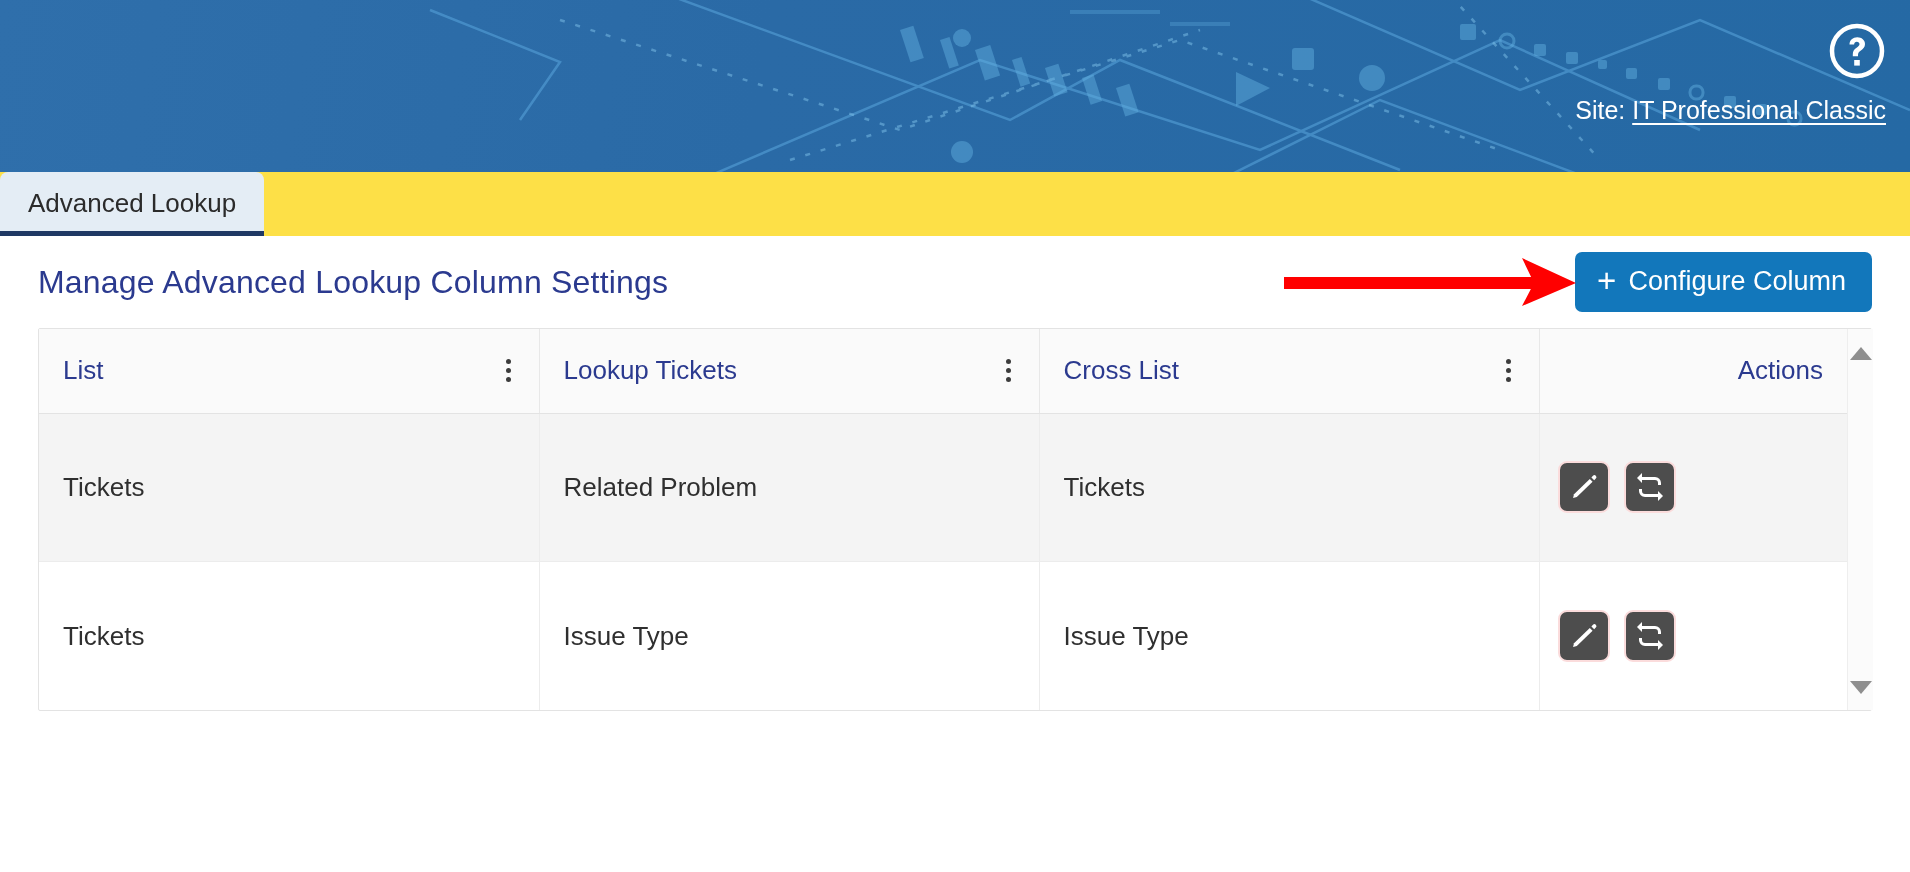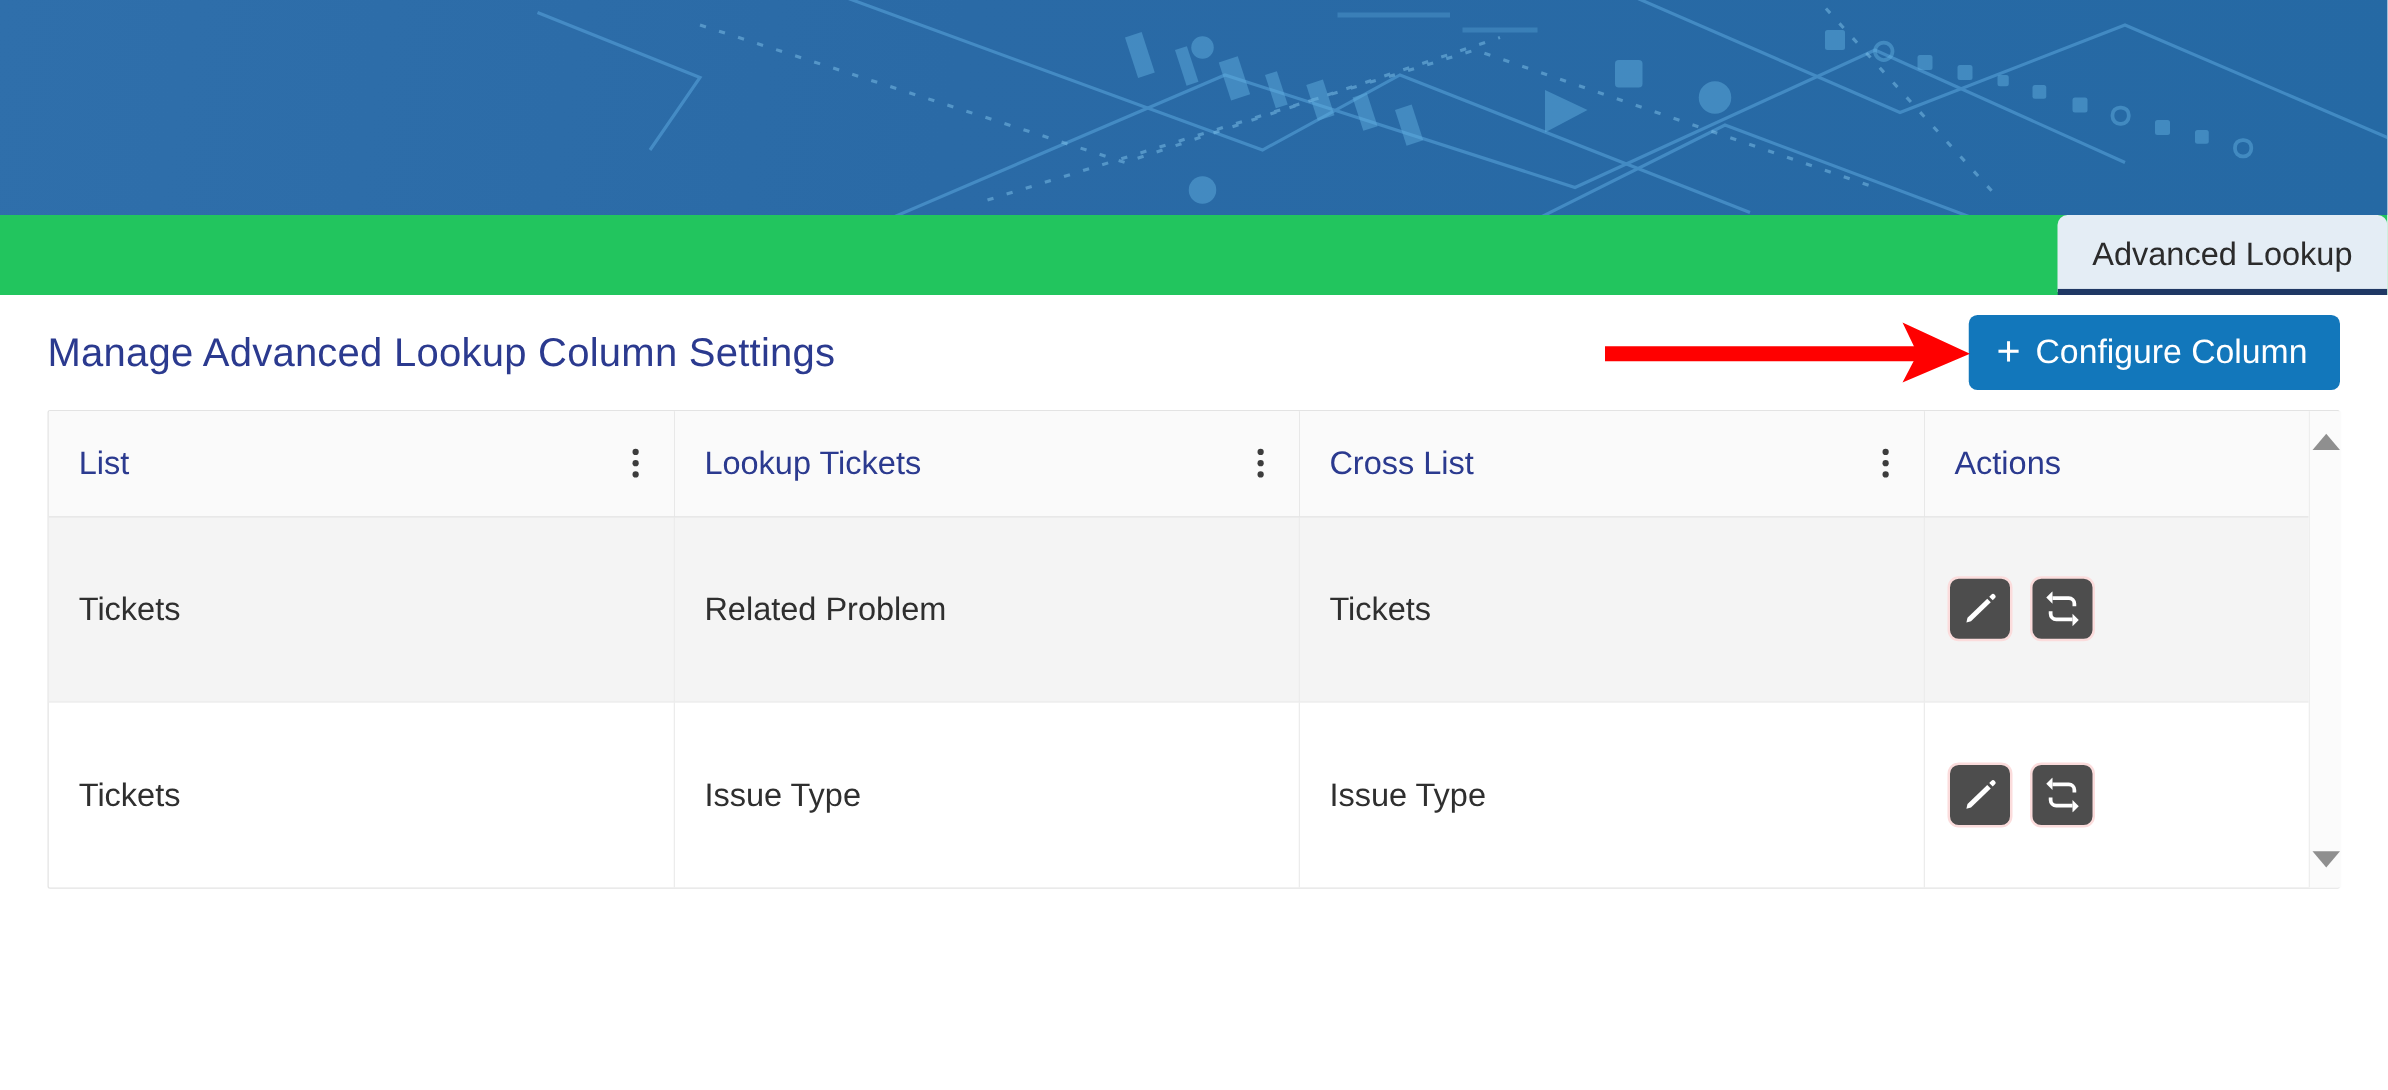--- a/index.html
+++ b/index.html
@@ -71,24 +71,23 @@
     text-decoration: underline;
     text-underline-offset: 4px;
     cursor: pointer;
   }
 
   
   .tabbar {
     position: relative;
     height: 64px;
     width: 1910px;
-    background: #22c55e;
+    background: #fde047;
     display: flex;
     align-items: flex-end;
-    flex-direction: column;
   }
   .tab {
     font-size: 26px;
     color: #2b2b2b;
     padding: 16px 28px 14px 28px;
     height: 64px;
     cursor: pointer;
     background: transparent;
     border: none;
     border-radius: 8px 8px 0 0;
@@ -163,21 +162,21 @@
   table.grid {
     border-collapse: collapse;
     table-layout: fixed;
     width: 1808px;
   }
   table.grid th {
     background: #fafafa;
     color: #2b3a8f;
     font-size: 26px;
     font-weight: 400;
-    text-align: left;
+    text-align: right;
     padding: 0 24px;
     height: 84px;
     border-bottom: 1px solid #e3e3e3;
     border-right: 1px solid #e8e8e8;
     position: relative;
     vertical-align: middle;
   }
   table.grid th:last-child { border-right: none; }
   .th-inner { display: flex; align-items: center; justify-content: space-between; }
   .kebab {
@@ -295,20 +294,33 @@
         <circle cx="962" cy="152" r="11"></circle>
       </g>
       <g fill="#64b2e2" opacity="0.3">
         <rect x="1070" y="10" width="90" height="4"></rect>
         <rect x="1170" y="22" width="60" height="4"></rect>
       </g>
     </svg>
   </div>
 
 
+  <div class="hdr-right">
+    <span class="help-icon">
+      <svg width="58" height="58" viewBox="0 0 58 58">
+        <circle cx="29" cy="29" r="25" fill="none" stroke="#ffffff" stroke-width="4.5"></circle>
+        <path d="M21.5 22.5c0-4.3 3.4-7.3 7.8-7.3 4.4 0 7.7 2.8 7.7 6.8 0 3.3-1.9 4.9-4.1 6.4-2.1 1.4-2.9 2.4-2.9 4.6v1.2h-5.2v-1.7c0-3.4 1.2-5 3.8-6.8 2-1.4 2.9-2.2 2.9-3.6 0-1.4-1.1-2.4-2.6-2.4-1.7 0-2.8 1.1-2.8 2.8z" fill="#ffffff"></path>
+        <rect x="26.2" y="38" width="5.6" height="5.6" fill="#ffffff"></rect>
+      </svg>
+    </span>
+    <div class="site-line">
+      <span>Site:</span>
+      <span class="site-link">IT Professional Classic</span>
+    </div>
+  </div>
 </div>
 
 <div class="tabbar">
   <button class="tab active">Advanced Lookup</button>
 </div>
 
 <div class="content">
 
   <div class="page-head">
     <div class="page-title">Manage Advanced Lookup Column Settings</div>

